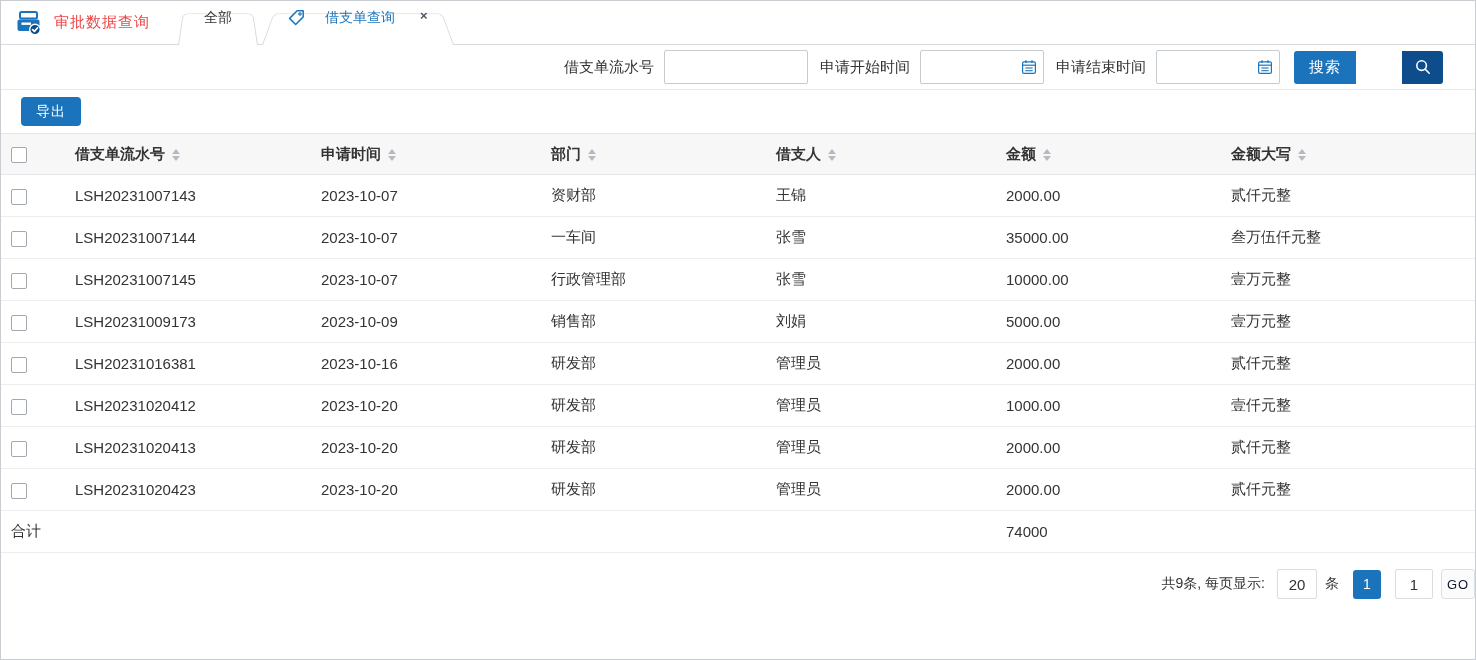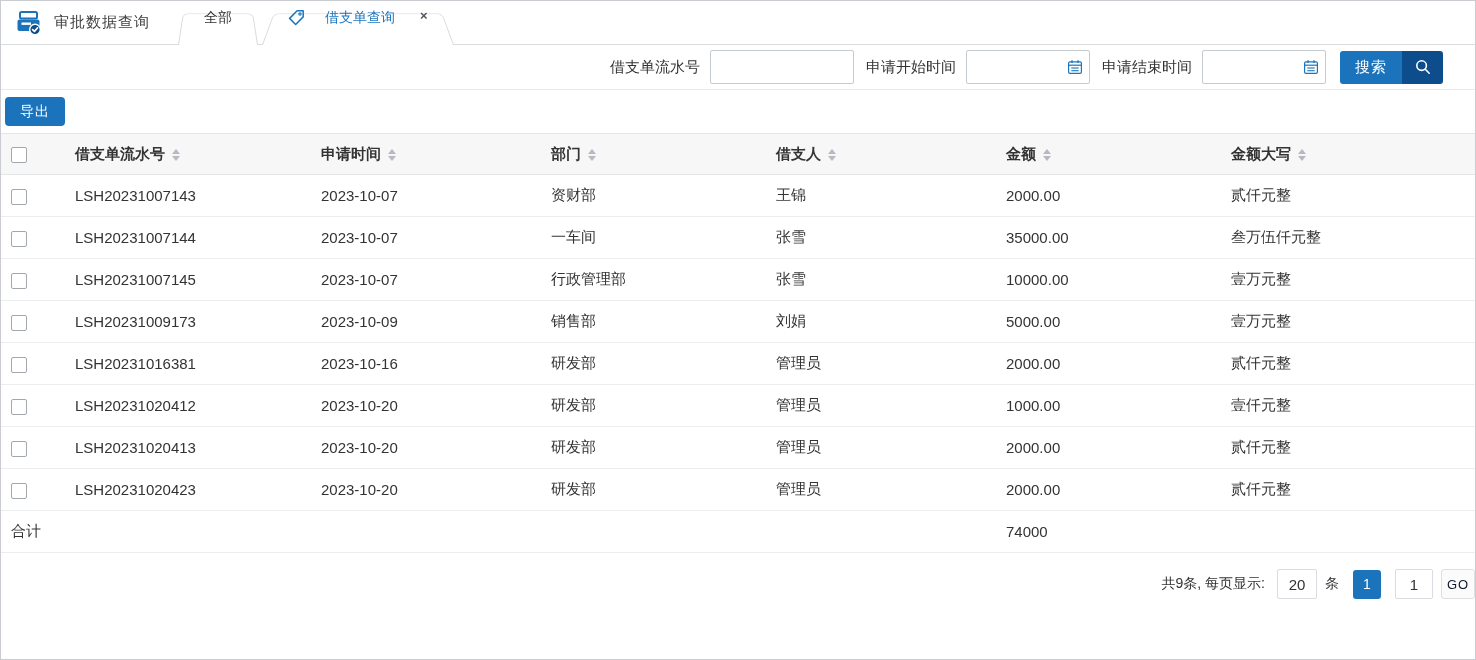--- a/index.html
+++ b/index.html
@@ -10,21 +10,21 @@
     color:#333;
   }
 
   
   .topbar {
     height:44px; display:flex; align-items:center;
     border-bottom:1px solid #d9dcde; background:#fff;
     padding-left:14px; position:relative;
   }
   .app-icon { width:27px; height:27px; flex:0 0 auto; }
-  .app-title { font-size:15px; color:#404040; margin-left:12px; letter-spacing:1px; }
+  .app-title { font-size:15px; color:#ef4444; margin-left:12px; letter-spacing:1px; }
   .tabs { display:flex; align-self:flex-end; margin-left:28px; }
   .tab {
     position:relative; height:35px; display:flex; 
     padding:0 26px; margin-right:4px; cursor:pointer; font-size:14px; color:#333;
   }
   .tab::before {
     content:""; position:absolute; top:0; left:0; right:0; bottom:-1px;
     background:#fff; border:1px solid #d6dadd; border-bottom:none;
     border-radius:6px 6px 0 0;
     transform:perspective(10px) rotateX(2.2deg); transform-origin:bottom;
@@ -46,33 +46,33 @@
     font-size:14px; padding:0 8px; color:#333; outline:none; background:#fff;
   }
   .date-wrap { position:relative; }
   .date-wrap input { width:124px; padding-right:28px; }
   .date-wrap .cal-icon {
     position:absolute; right:7px; top:50%; transform:translateY(-50%);
     width:16px; height:16px; pointer-events:auto; cursor:pointer;
   }
   .search-btn {
     display:flex; margin-left:14px; height:33px; border-radius:3px; overflow:hidden;
-    cursor:pointer; border:none; padding:0; background:none;
+    cursor:pointer; border:none; padding:0; background:none;gap:46px;
   }
   .search-btn .txt {
     background:#1b74bb; color:#fff; font-size:15px; display:flex; align-items:center;
     padding:0 15px; letter-spacing:1px;
   }
   .search-btn .mag {
     background:#0d4d8c; width:41px; display:flex; align-items:center; justify-content:center;
   }
   .search-btn .mag svg { width:18px; height:18px; }
 
   
-  .toolbar { height:43px; display:flex; align-items:center; padding-left:4px; background:#fff; }
+  .toolbar { height:43px; display:flex; align-items:center; padding-left:20px; background:#fff; }
   .export-btn {
     background:#1b74bb; color:#fff; font-size:14px; height:29px; padding:0 15px;
     border:none; border-radius:4px; cursor:pointer; letter-spacing:1px;
   }
 
   
   table { width:100%; border-collapse:collapse; table-layout:fixed; }
   col.c-check { width:74px; }
   col.c-serial { width:246px; }
   col.c-date  { width:230px; }

